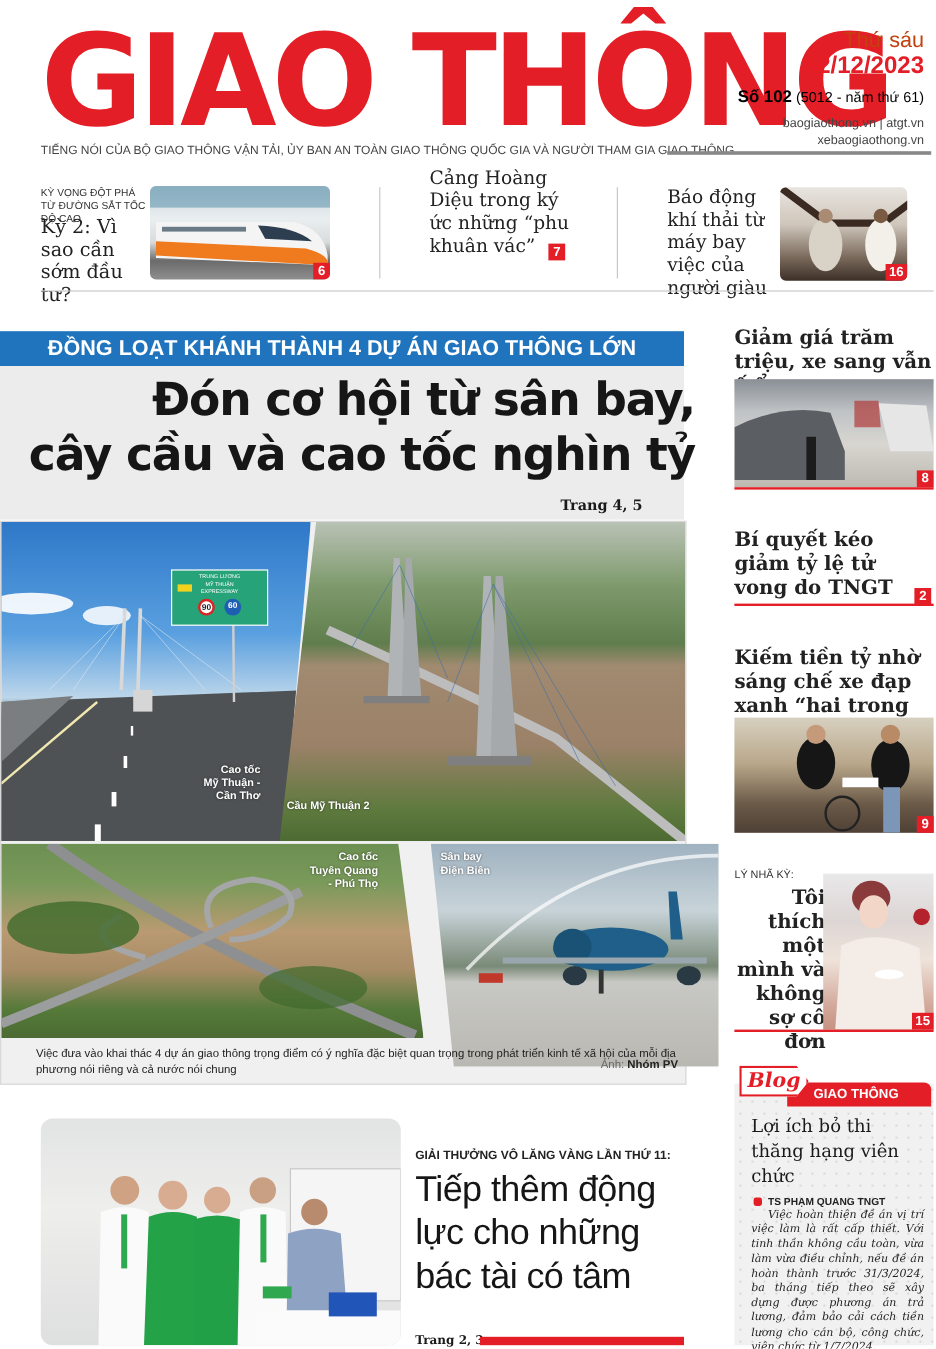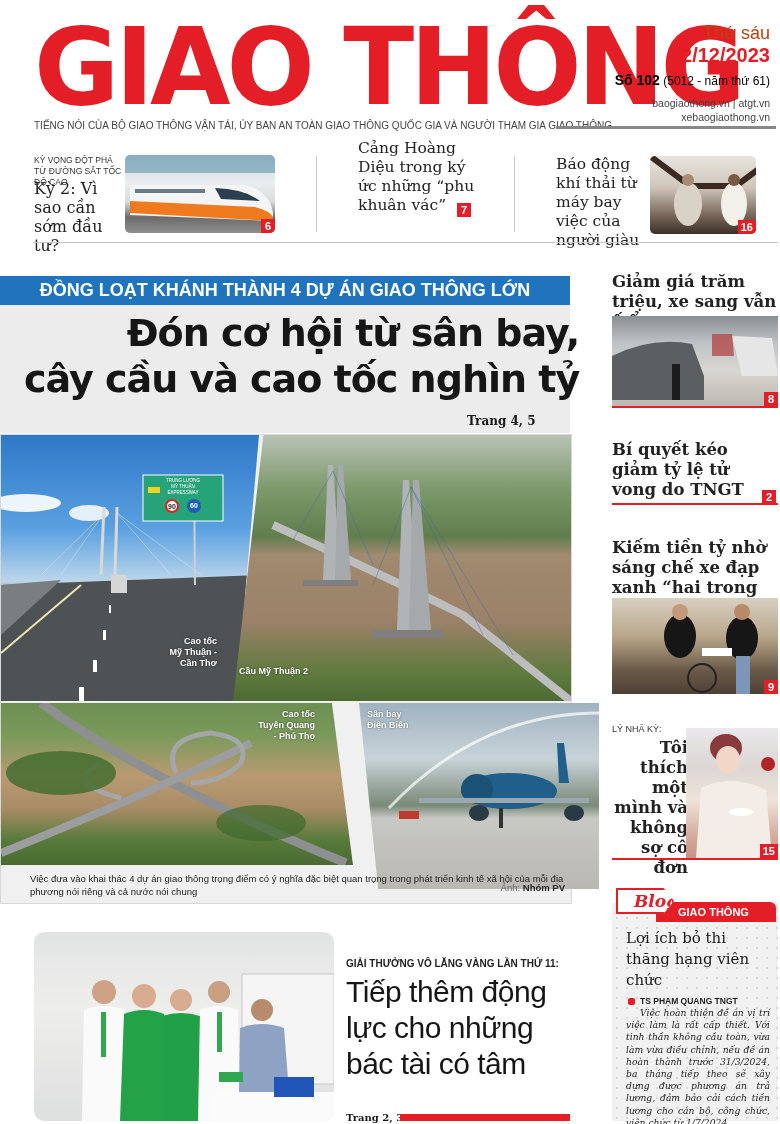--- a/index.html
+++ b/index.html
@@ -49,21 +49,21 @@
   .rc-rule { height: 2px; background: #e41e26; }
 
   
   .blog-box { left: 612px; top: 903px; width: 166px; height: 218px; background: #f1f1f1;
               background-image: radial-gradient(#d8d8d8 1px, transparent 1px); background-size: 10px 10px; }
   .blog-tab { left: 656px; top: 902px; width: 120px; height: 20px; background: #e41e26; color: #fff;
               font-weight: bold; font-size: 11px; line-height: 20px; padding-left: 22px; border-top-right-radius: 6px; }
   .blog-sign { left: 616px; top: 888px; width: 58px; height: 26px; background: #fff; border: 2px solid #e41e26;
                clip-path: polygon(0 0, 82% 0, 100% 50%, 82% 100%, 0 100%); }
   .blog-sign span { font-family: "DejaVu Serif", serif; font-style: italic; font-weight: bold; color: #e41e26; font-size: 17px;
-                    line-height: 22px; padding-left: 16px; }
+                    line-height: 22px; padding-left: 5px; }
   .blog-title { left: 626px; top: 928px; font-family: "DejaVu Serif", serif; font-size: 15px; line-height: 21px; color: #1a1a1a; }
   .blog-author { left: 628px; top: 996px; font-size: 8.5px; font-weight: bold; color: #222; }
   .blog-author::before { content: ""; display: inline-block; width: 7px; height: 7px; background: #e41e26; border-radius: 2px; margin-right: 5px; vertical-align: -1px; }
   .blog-body { left: 626px; top: 1007px; width: 144px; font-family: "DejaVu Serif", serif; font-style: italic; font-size: 9.2px;
                line-height: 12.2px; color: #222; text-align: justify; text-indent: 14px; }
 
   
   .bf-photo { left: 34px; top: 932px; width: 300px; height: 189px; border-radius: 10px; overflow: hidden; }
   .bf-kicker { left: 346px; top: 958px; font-size: 10px; font-weight: bold; color: #222; }
   .bf-title { left: 346px; top: 974px; font-size: 30px; line-height: 36px; color: #161616; letter-spacing: -0.5px; }

